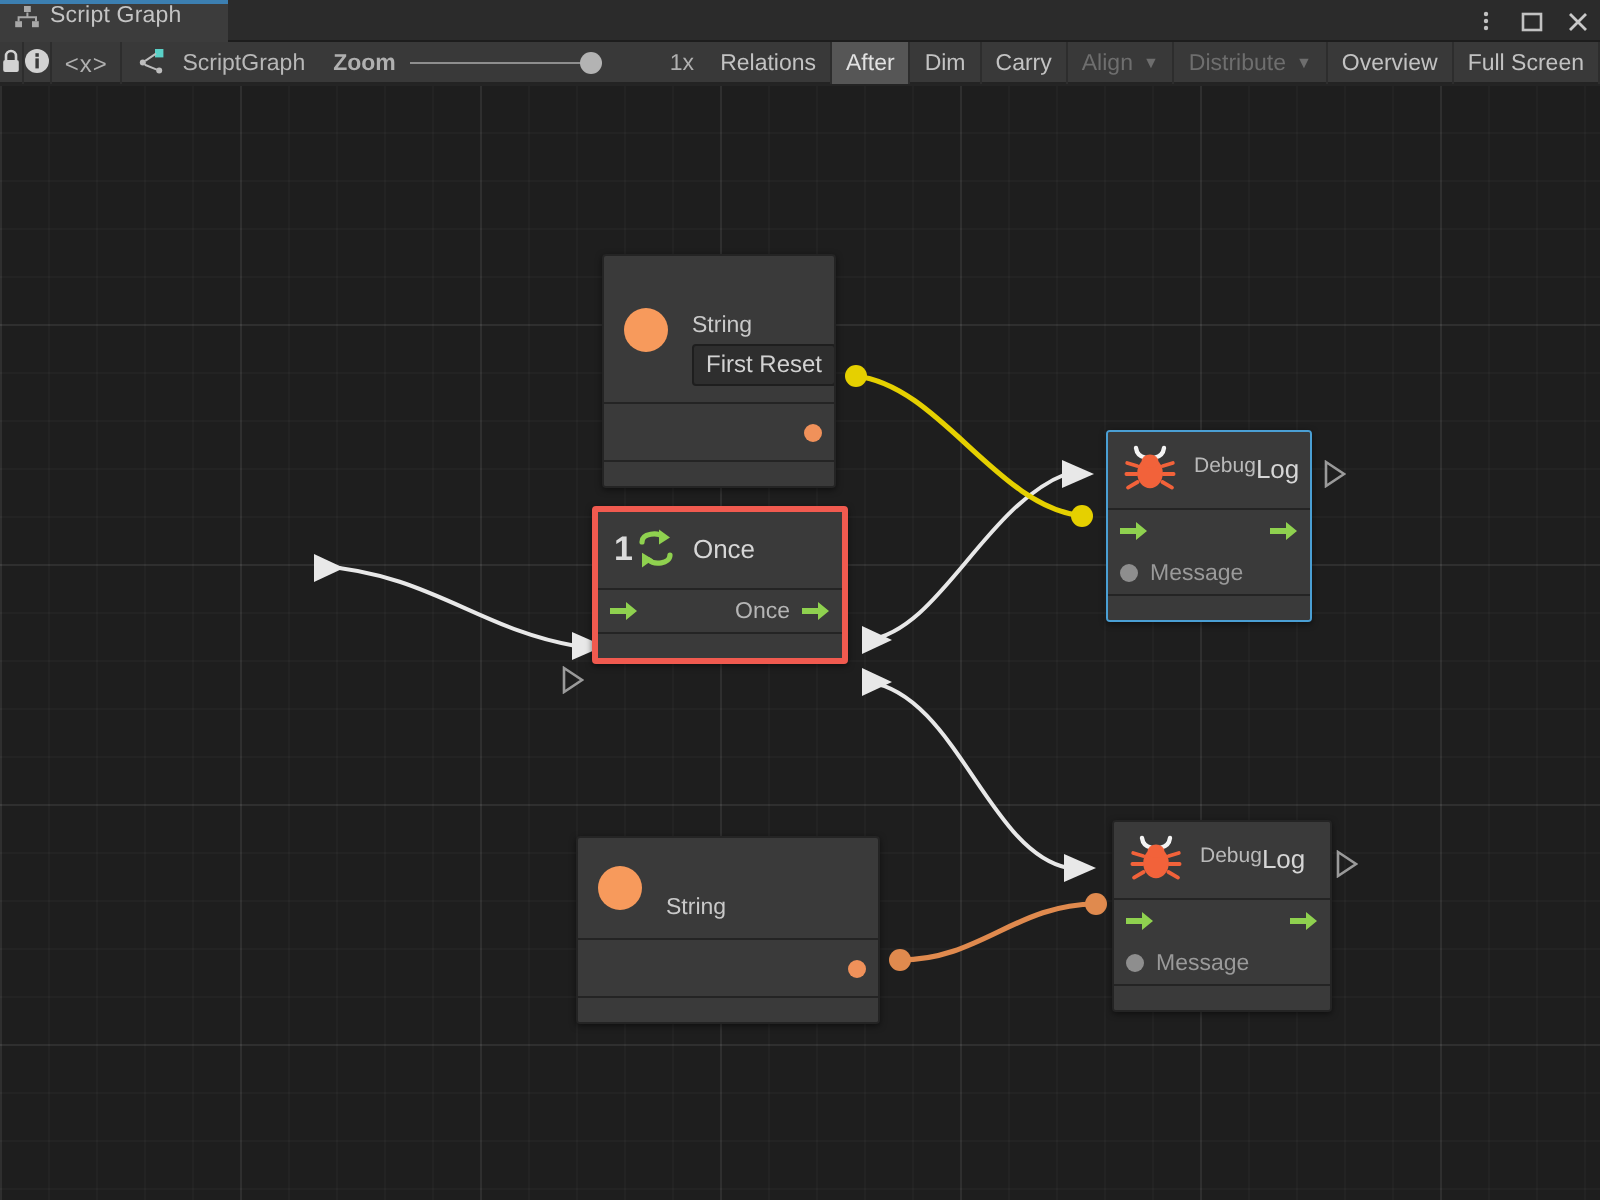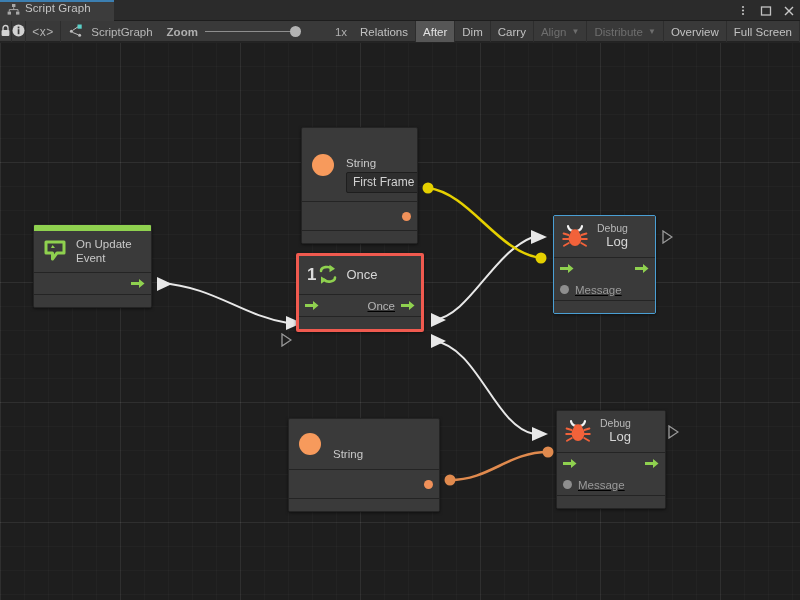--- a/index.html
+++ b/index.html
@@ -125,38 +125,38 @@
   .node.sel-blue  { border: 1px solid #4a9fd4; }
   .node-accent { height: 6px; width: 100%; }
   .node-head {
     display: flex; align-items: center;
     padding: 6px 8px 7px 8px;
     background: #3a3a3a;
     border-bottom: 1px solid #242424;
     gap: 8px;
   }
   .node-head .hicon { flex: 0 0 auto; display:flex; align-items:center; justify-content:center; }
-  .node-titles { display: flex; flex-direction: column; justify-content: center; }
+  .node-titles { display: flex; flex-direction: row; justify-content: center; }
   .node-title { font-size: 11.5px; color: #c9c9c9; line-height: 14px; white-space: nowrap; }
   .node-sub   { font-size: 11.5px; color: #c9c9c9; line-height: 14px; white-space: nowrap; }
   .node-title.small { font-size: 10.5px; color: #b9b9b9; line-height: 12px; }
   .node-sub.big { font-size: 13px; color: #d6d6d6; line-height: 16px; text-align: right; }
 
   .node-body { background: #3a3a3a; padding: 0; }
   .node-foot {
     height: 13px; background: #3a3a3a;
     border-top: 1px solid #242424;
   }
 
   .port-row {
     display: flex; align-items: center; justify-content: space-between;
     height: 21px; padding: 0 6px;
     position: relative;
   }
-  .port-left, .port-right { display: flex; align-items: center; gap: 6px; text-decoration: underline; }
+  .port-left, .port-right { display: flex; align-items: center; gap: 6px; }
   .port-label { font-size: 11.5px; color: #b5b5b5; white-space: nowrap; }
   .port-label.dim { color: #9a9a9a; }
 
   .arrow-green { width: 14px; height: 11px; flex: 0 0 auto; }
   .dot-gray { width: 9px; height: 9px; border-radius: 50%; background: #8e8e8e; flex:0 0 auto; }
   .dot-orange { width: 9px; height: 9px; border-radius: 50%; background: #f0915a; flex:0 0 auto; }
   .dot-orange.big { width: 22px; height: 22px; background:#f79a5c; }
 
   .value-field {
     background: #2e2e2e;
@@ -322,53 +322,27 @@
         <circle cx="541" cy="215" r="5.5" fill="#e5d000"></circle>
       </g>
 
       <g>
         <path d="M450,437 C490,437 508,409 548,409" stroke="#e08a4e" stroke-width="2.6" fill="none"></path>
         <circle cx="450" cy="437" r="5.5" fill="#e08a4e"></circle>
         <circle cx="548" cy="409" r="5.5" fill="#e08a4e"></circle>
       </g>
     </svg>
 
-    <div class="node" style="left:33px; top:181px; width:119px;">
-      <div class="node-accent" style="background:#8fd14f;"></div>
-      <div class="node-head">
-        <span class="hicon">
-          <svg width="26" height="24" viewBox="0 0 26 24">
-            <path d="M4 3 h18 v11 h-7 l-4.5 6 v-6 H4 Z" fill="none" stroke="#8fd14f" stroke-width="3" stroke-linejoin="round"></path>
-            <path d="M9 9 l4 0 l-2.4 -3 Z" fill="#8fd14f"></path>
-          </svg>
-        </span>
-        <span class="node-titles">
-          <span class="node-title">On Update</span>
-          <span class="node-sub">Event</span>
-        </span>
-      </div>
-      <div class="node-body">
-        <div class="port-row">
-          <span class="port-left"></span>
-          <span class="port-right">
-            <svg class="arrow-green" viewBox="0 0 14 11">
-              <path d="M0 4 h8 V1 l5.5 4.5 L8 10 V7 H0 Z" fill="#8fd14f"></path>
-            </svg>
-          </span>
-        </div>
-      </div>
-      <div class="node-foot"></div>
-    </div>
 
     <div class="node" style="left:301px; top:84px; width:117px;">
       <div class="string-head">
         <span class="dot-orange big"></span>
         <span class="string-col">
           <span class="string-name">String</span>
-          <span class="value-field">First Frame</span>
+          <span class="value-field">First Reset</span>
         </span>
       </div>
       <div class="node-body">
         <div class="port-row" style="height:28px;">
           <span class="port-left"></span>
           <span class="port-right">
             <span class="dot-orange"></span>
           </span>
         </div>
       </div>

